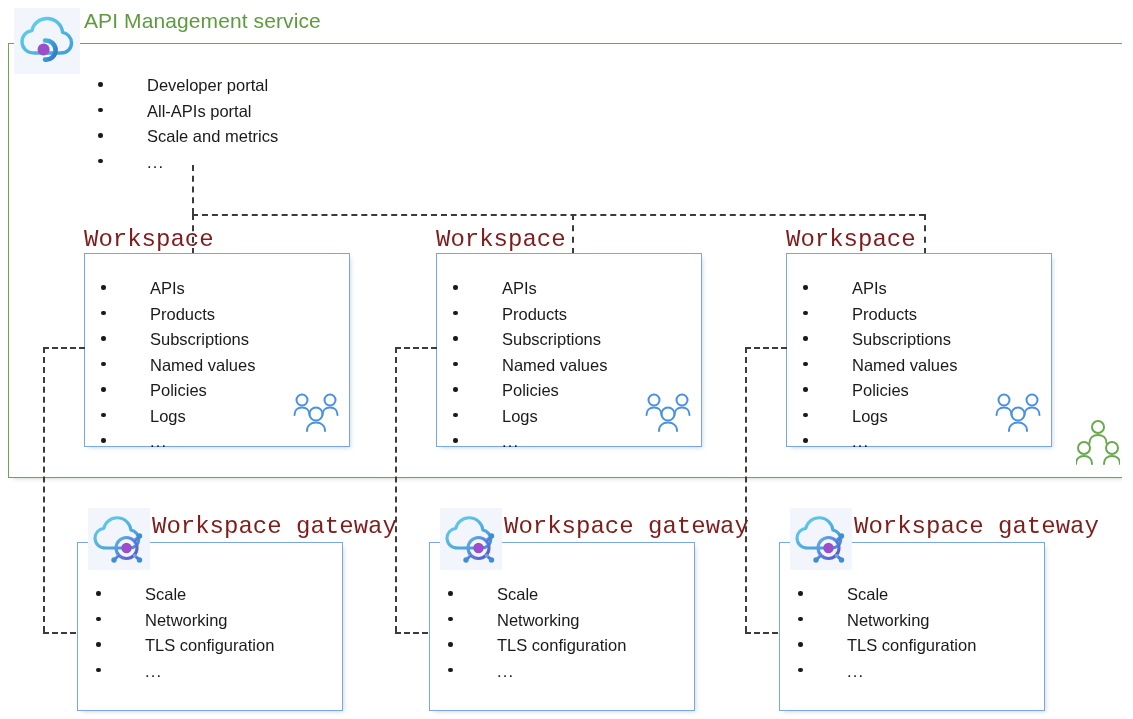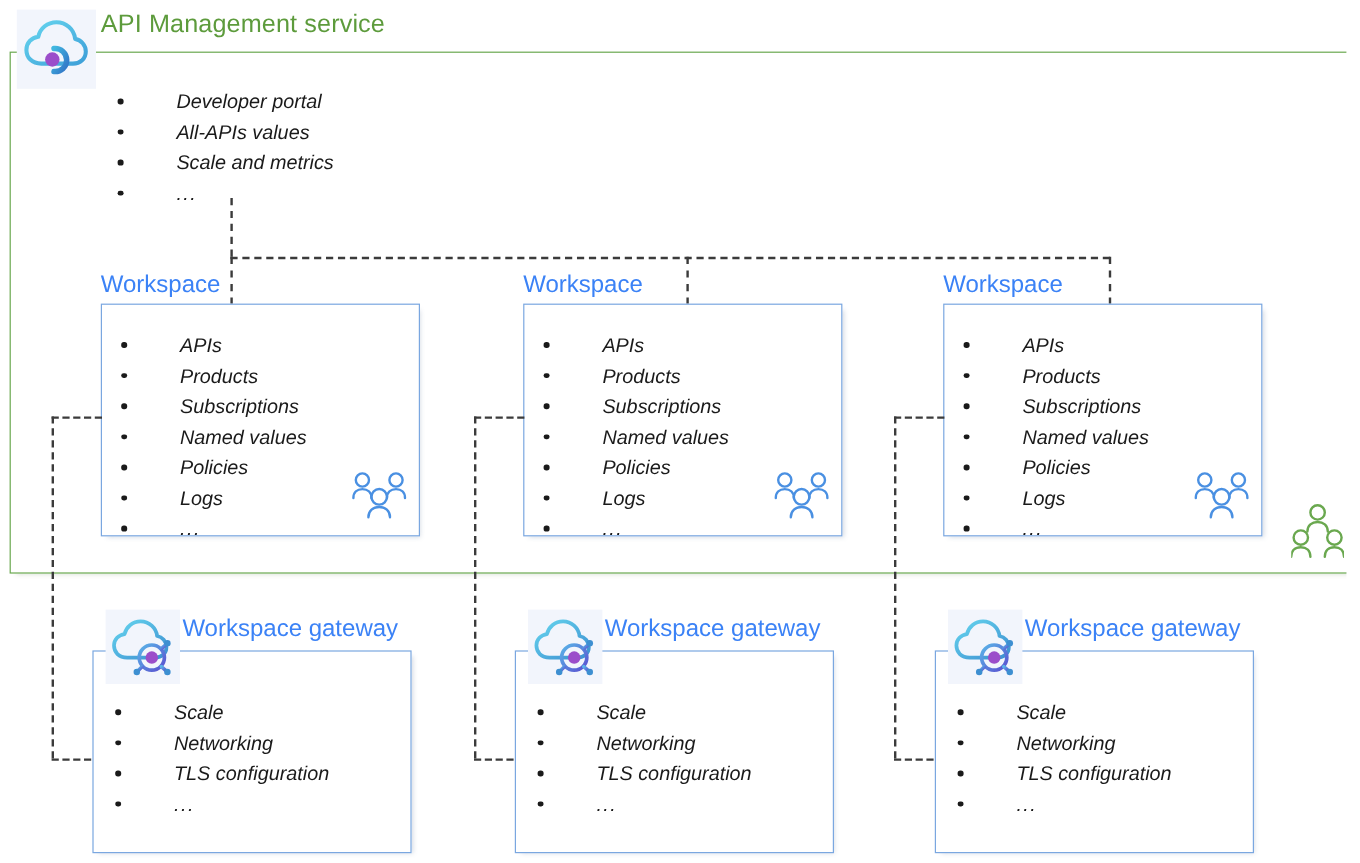--- a/index.html
+++ b/index.html
@@ -66,37 +66,37 @@
     top: 9px;
     width: 4.5px;
     height: 4.5px;
     border-radius: 50%;
     background: #1a1a1a;
   }
   .bullet-text {
     position: absolute;
     left: 49px;
     top: 0;
-    font-style: italic;
   }
   .ellipsis-text { letter-spacing: 1.2px; }
 
   
   .blue-box {
     position: absolute;
     border: 1.4px solid #7aa7e0;
     background: #ffffff;
     box-sizing: border-box;
     box-shadow: 3px 3px 4px -2px rgba(110,130,160,0.30);
   }
   .box-title {
     position: absolute;
-    font-size: 20px;
-    color: #3b82f6;
+    font-size: 24px;
+    color: #7f1d1d;
     white-space: nowrap;
+    font-family: Liberation Mono, monospace;
   }
 
   
   .dash-h {
     position: absolute;
     height: 0;
     border-top: 2px dashed #3b3b3b;
   }
   .dash-v {
     position: absolute;
@@ -137,21 +137,21 @@
 
   <div class="apim-title" style="position:absolute; left:84px; top:9px;">API Management service</div>
 
   <div class="bullets" style="left:98px; top:73px; width:300px;">
     <div class="bullet-row">
       <span class="bullet-dot"></span>
       <span class="bullet-text">Developer portal</span>
     </div>
     <div class="bullet-row">
       <span class="bullet-dot"></span>
-      <span class="bullet-text">All-APIs values</span>
+      <span class="bullet-text">All-APIs portal</span>
     </div>
     <div class="bullet-row">
       <span class="bullet-dot"></span>
       <span class="bullet-text">Scale and metrics</span>
     </div>
     <div class="bullet-row">
       <span class="bullet-dot"></span>
       <span class="bullet-text ellipsis-text">...</span>
     </div>
   </div>

